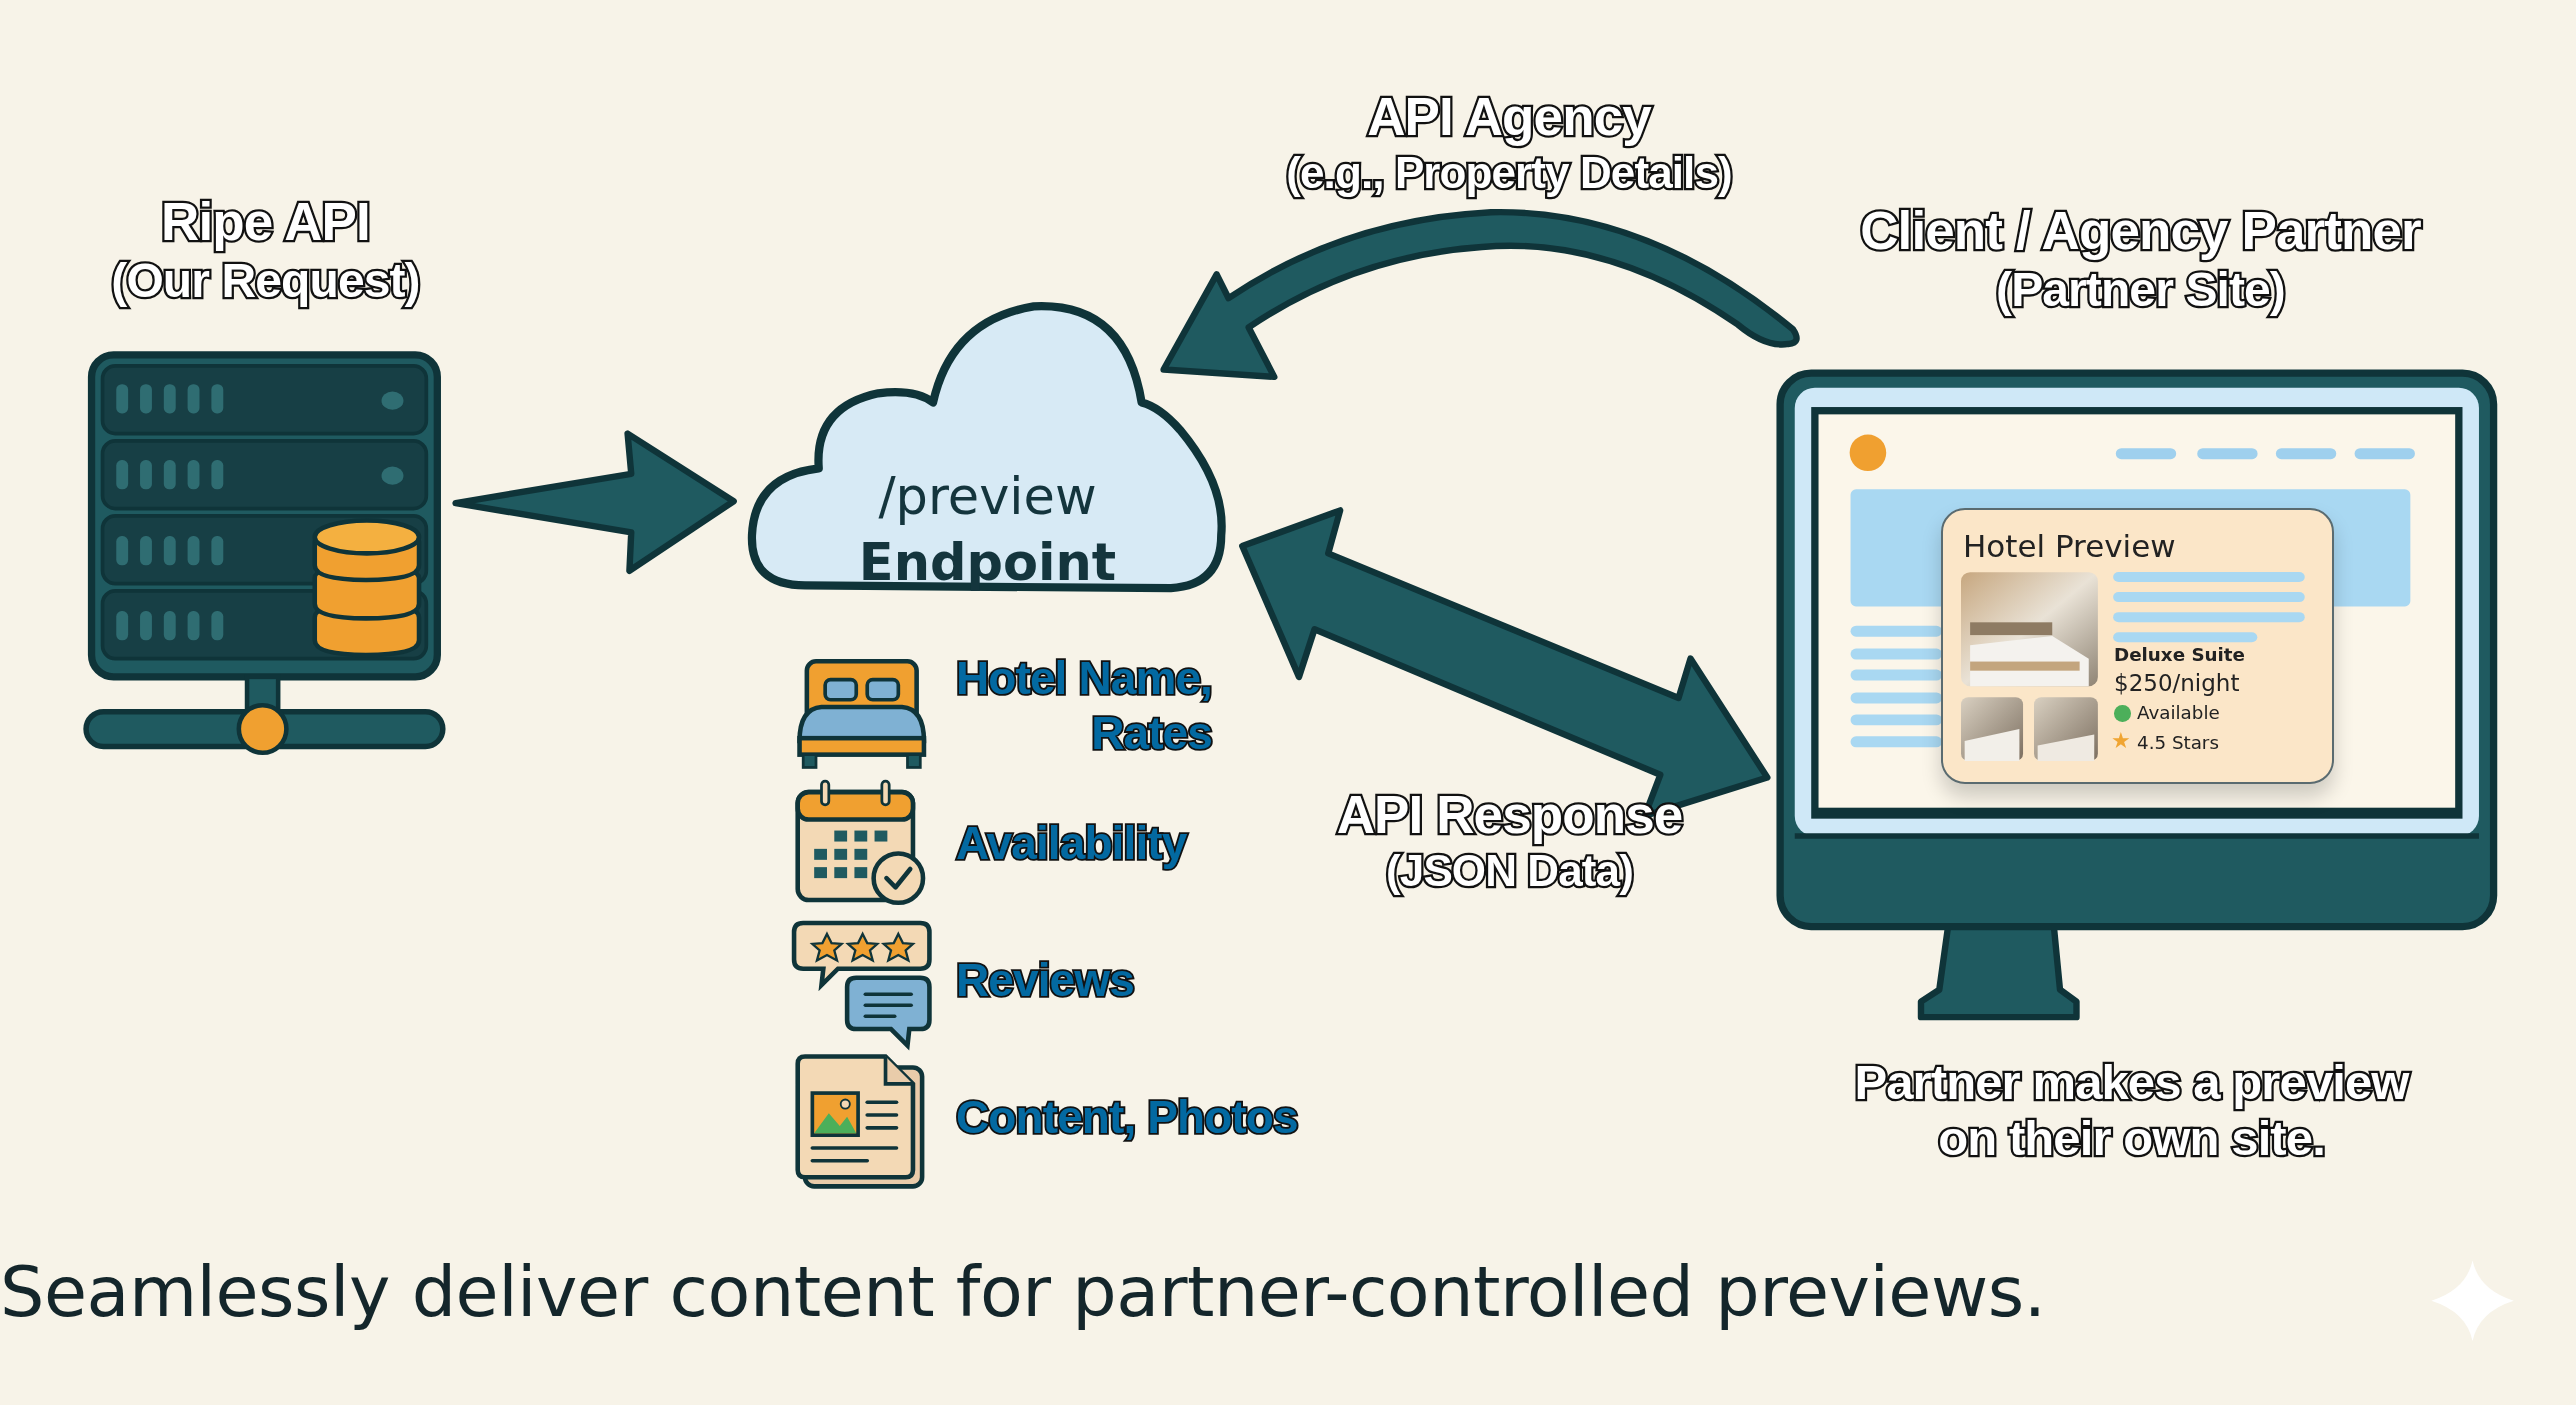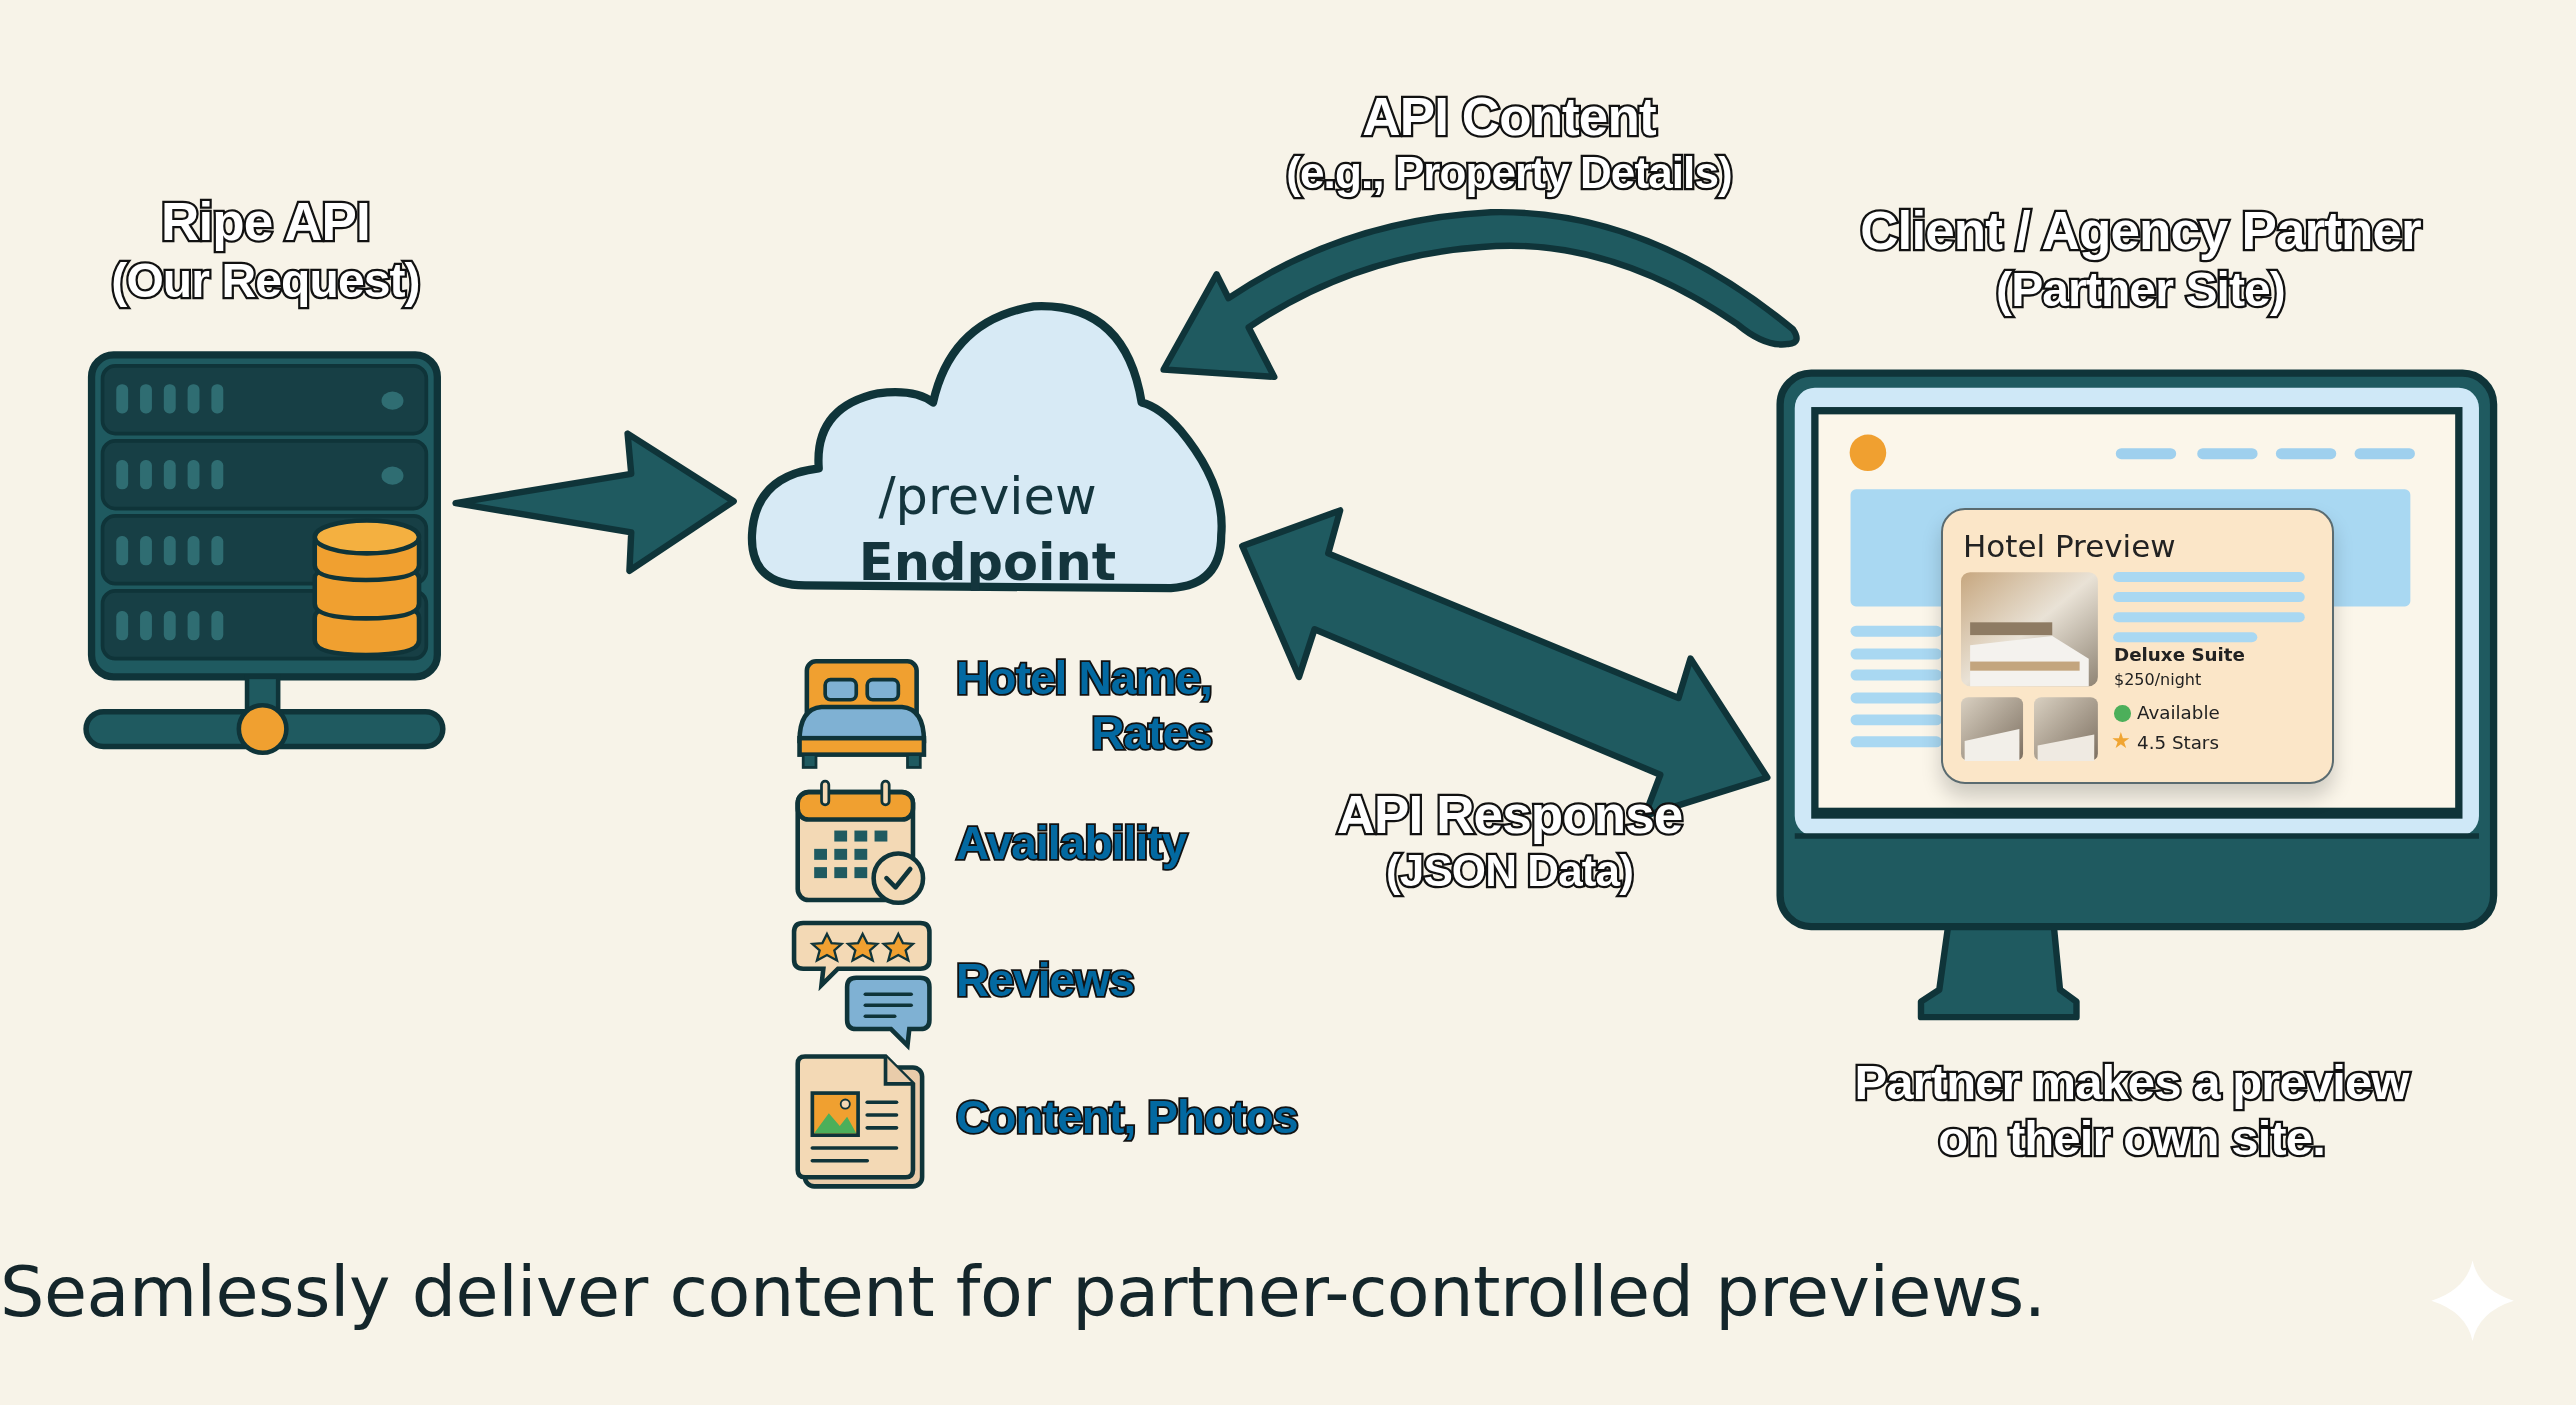--- a/index.html
+++ b/index.html
@@ -45,21 +45,21 @@
     .card {
       position: absolute; left: 1941px; top: 508px; width: 389px; height: 272px;
       background: #fbe6c8; border: 2.7px solid #5a6b70; border-radius: 24px;
       box-shadow: 0 12.8px 20px rgba(0,0,0,0.18);
     }
     .card-title {
       position: absolute; left: 20px; top: 18.3px; font-size: 31px; color: #222;
       font-family: "DejaVu Sans", sans-serif;
     }
     .card-name { position: absolute; left: 171px; top: 134px; font-size: 18.3px; font-weight: 700; color: #222; font-family: "DejaVu Sans", sans-serif; }
-    .card-price { position: absolute; left: 171px; top: 160px; font-size: 16px; color: #222; font-family: "DejaVu Sans", sans-serif; }
+    .card-price { position: absolute; left: 171px; top: 160px; font-size: 23px; color: #222; font-family: "DejaVu Sans", sans-serif; }
     .card-avail { position: absolute; left: 194px; top: 192px; font-size: 18.3px; color: #222; font-family: "DejaVu Sans", sans-serif; }
     .card-stars { position: absolute; left: 194px; top: 222px; font-size: 18.3px; color: #222; font-family: "DejaVu Sans", sans-serif; }
     .dot-green { position: absolute; left: 171px; top: 195px; width: 16.5px; height: 16.5px; border-radius: 50%; background: #4caf5a; }
     .star-mini { position: absolute; left: 168px; top: 218px; font-size: 22px; color: #f0a532; }
     .caption {
       position: absolute; left: 0; width: 2576px; top: 1251px; text-align: left;
       box-sizing: border-box;
       font-family: "DejaVu Sans", sans-serif; font-size: 70px; color: #14262b;
       letter-spacing: -0.5px;
     }
@@ -266,21 +266,21 @@
     <div class="star-mini">★</div>
     <div class="card-stars">4.5 Stars</div>
   </div>
 
   <div class="label lbl-ripe">
     <span class="l1">Ripe API</span>
     <span class="l2">(Our Request)</span>
   </div>
 
   <div class="label lbl-req">
-    <span class="l1">API Content</span>
+    <span class="l1">API Agency</span>
     <span class="l2">(e.g., Property Details)</span>
   </div>
 
   <div class="label lbl-client">
     <span class="l1">Client / Agency Partner</span>
     <span class="l2">(Partner Site)</span>
   </div>
 
   <div class="label lbl-partner">
     <span class="l1">Partner makes a preview</span>

